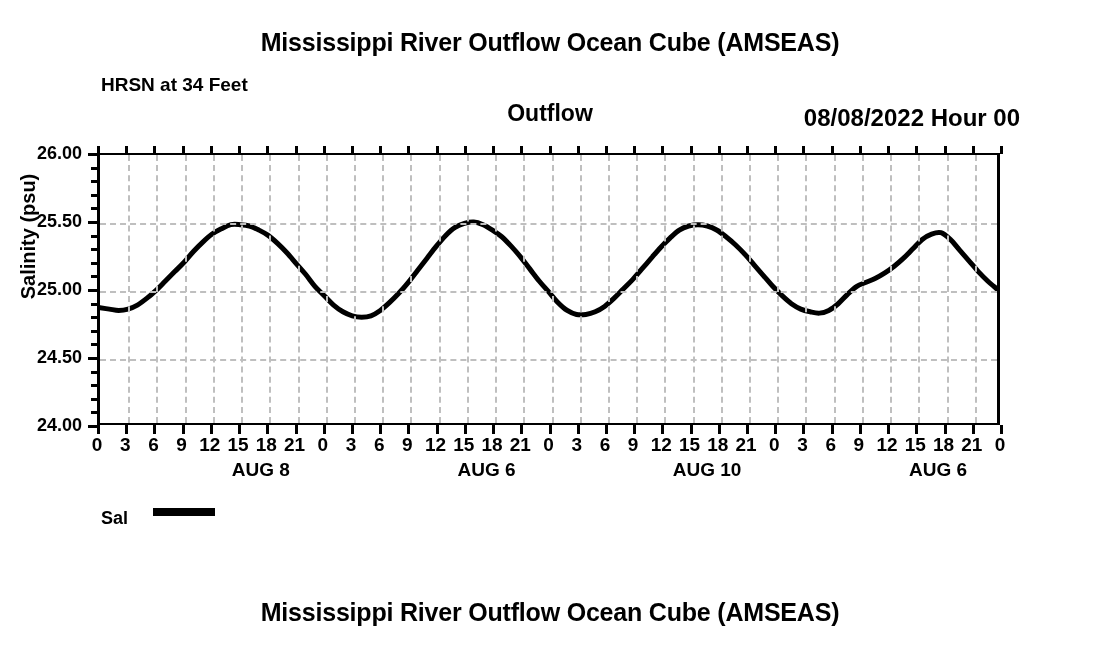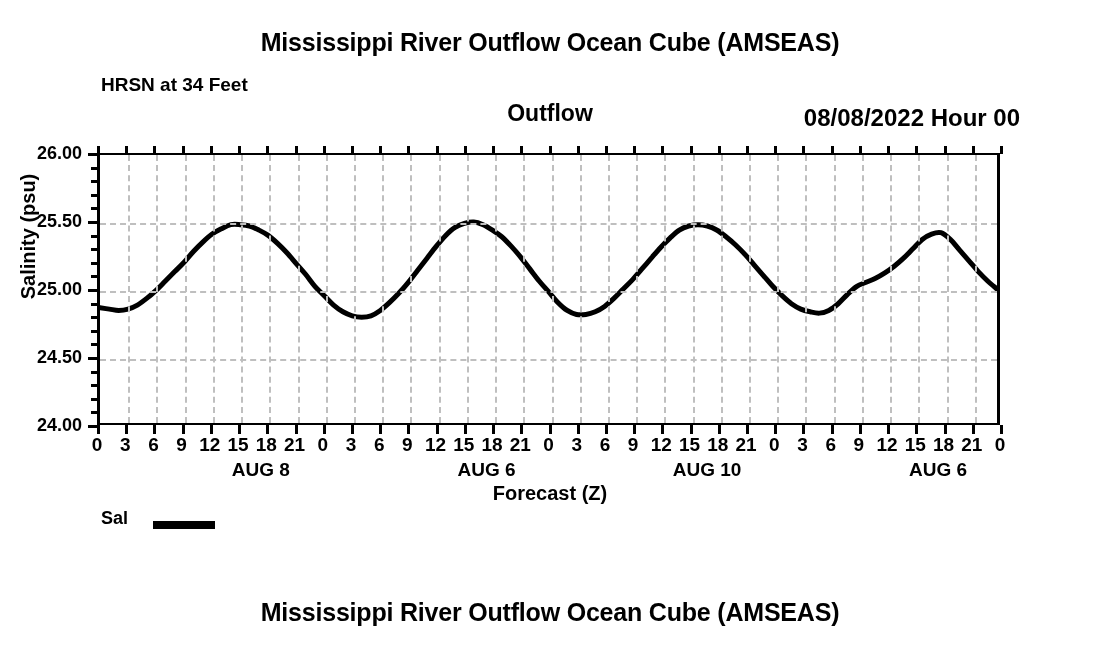--- a/index.html
+++ b/index.html
@@ -186,21 +186,21 @@
     text-align: center;
     font-size: 20px;
     font-weight: bold;
   }
   
   .legend {
     position: absolute;
     left: 101px;
     top: 508px;
     display: flex;
-    align-items: flex-end;
+    align-items: flex-start;
   }
   .legend-label {
     font-size: 18px;
     font-weight: bold;
     width: 52px;
   }
   .legend-swatch {
     width: 62px;
     height: 8px;
     background: #000000;
@@ -385,21 +385,20 @@
         <div class="gridline-v" style="left: 818.344px;"></div>
         <div class="gridline-v" style="left: 846.562px;"></div>
         <div class="gridline-v" style="left: 874.781px;"></div>
         <div class="gridline-h" style="top: 68px;"></div>
         <div class="gridline-h" style="top: 136px;"></div>
         <div class="gridline-h" style="top: 204px;"></div>
       </div>
   </div>
 
   <div class="ylabel">Salinity (psu)</div>
-  <div class="xlabel">Forecast (Z)</div>
 
   <div class="legend">
     <span class="legend-label">Sal</span>
     <span class="legend-swatch"></span>
   </div>
 
   <div class="bottom-title">Mississippi River Outflow Ocean Cube (AMSEAS)</div>
 </div>
 
 </body></html>

